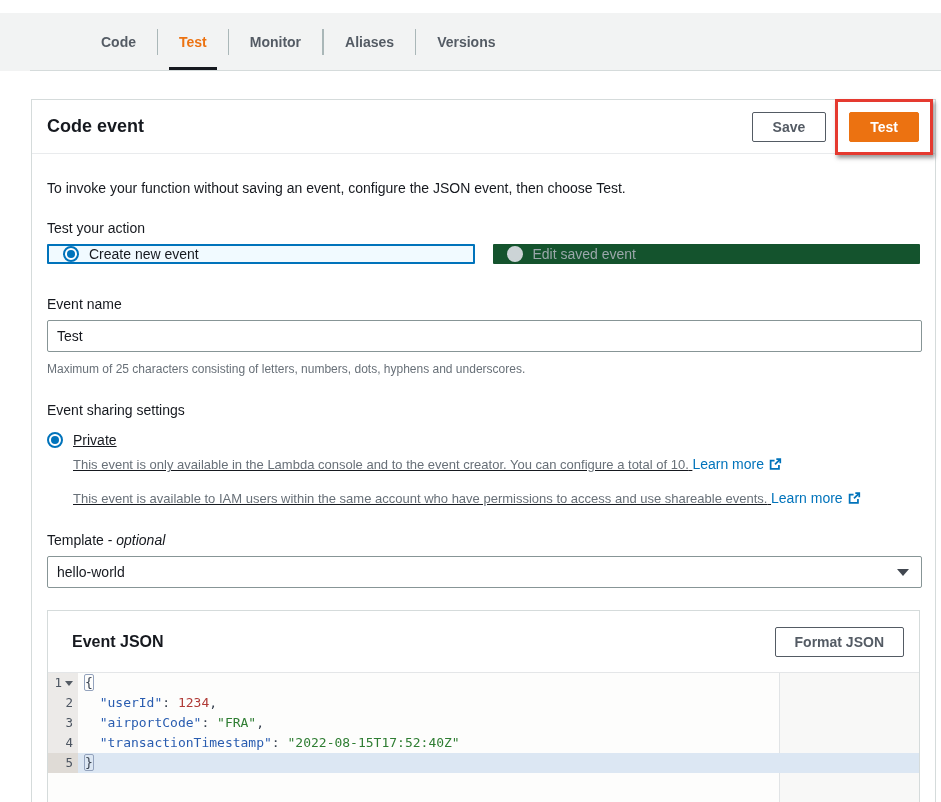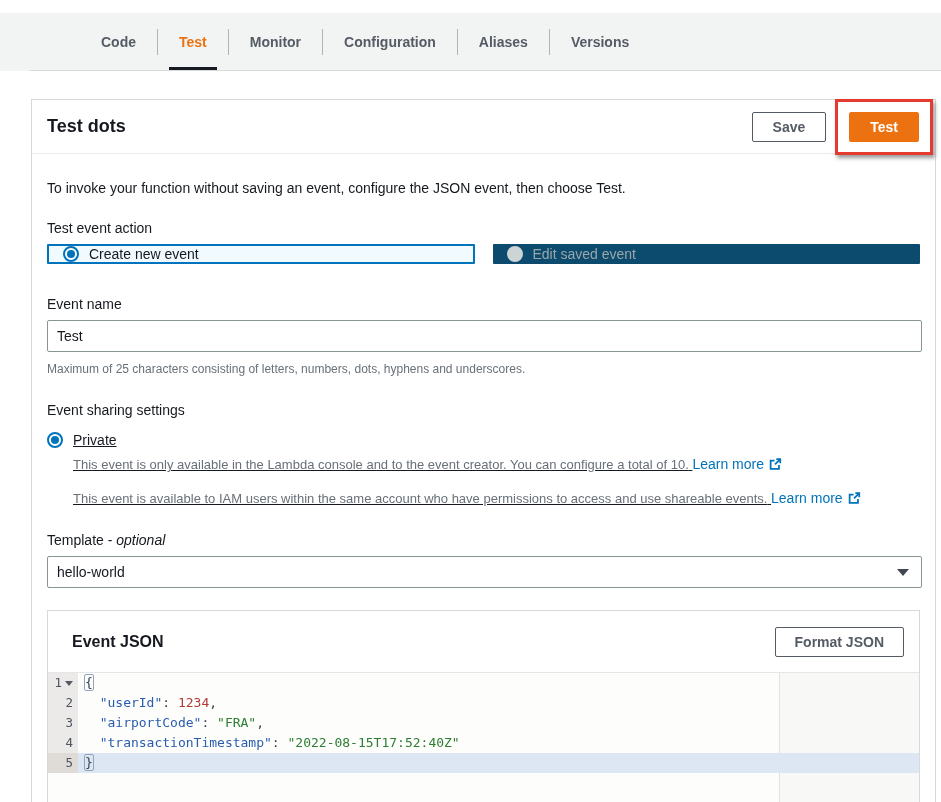--- a/index.html
+++ b/index.html
@@ -37,21 +37,21 @@
   .intro { font-size:14px; margin-bottom:24px; }
 
   .field-label { font-size:14px; margin-bottom:8px; }
   .optional { font-style:italic; }
 
   
   .tiles { display:grid; grid-template-columns:1fr 1fr; gap:18px; margin-bottom:32px; }
   .tile { height:20px; display:flex; align-items:center; gap:10px; padding:0 14px;
     font-size:14px; border-radius:1px; cursor:pointer; }
   .tile-selected { border:2px solid #0073bb; background:#f1faff; font-weight:400; }
-  .tile-disabled { background:#0c4a6e; color:#9aa7aa; cursor:default; }
+  .tile-disabled { background:#14532d; color:#9aa7aa; cursor:default; }
 
   
   .radio { width:16px; height:16px; border-radius:50%; flex:0 0 16px; position:relative; }
   .radio-selected { border:2px solid #0073bb; background:#fff; }
   .radio-selected::after { content:""; position:absolute; left:2px; top:2px;
     width:8px; height:8px; border-radius:50%; background:#0073bb; }
   .radio-unselected { border:2px solid #687078; background:#fff; }
   .radio-disabled { background:#ccd4d6; border:2px solid #ccd4d6; }
 
   
@@ -107,46 +107,45 @@
 <body>
 
 <div class="tabbar-wrap">
   <div class="tabbar">
     <div class="tab">Code</div>
     <span class="tab-sep"></span>
     <div class="tab active">Test</div>
     <span class="tab-sep"></span>
     <div class="tab">Monitor</div>
     <span class="tab-sep"></span>
-    <div class="tab">Configuration</div>
     <span class="tab-sep"></span>
     <div class="tab">Aliases</div>
     <span class="tab-sep"></span>
     <div class="tab">Versions</div>
   </div>
   <div class="tab-divider"></div>
 </div>
 
 <div class="content">
   <div class="card">
 
     <div class="card-header">
-      <div class="card-title">Test dots</div>
+      <div class="card-title">Code event</div>
       <div class="header-actions">
         <button class="btn btn-secondary">Save</button>
         <span class="red-box">
           <button class="btn btn-primary">Test</button>
         </span>
       </div>
     </div>
 
     <div class="card-body">
       <p class="intro">To invoke your function without saving an event, configure the JSON event, then choose Test.</p>
 
-      <div class="field-label">Test event action</div>
+      <div class="field-label">Test your action</div>
       <div class="tiles">
         <div class="tile tile-selected">
           <span class="radio radio-selected"></span>
           <span>Create new event</span>
         </div>
         <div class="tile tile-disabled">
           <span class="radio radio-disabled"></span>
           <span>Edit saved event</span>
         </div>
       </div>

